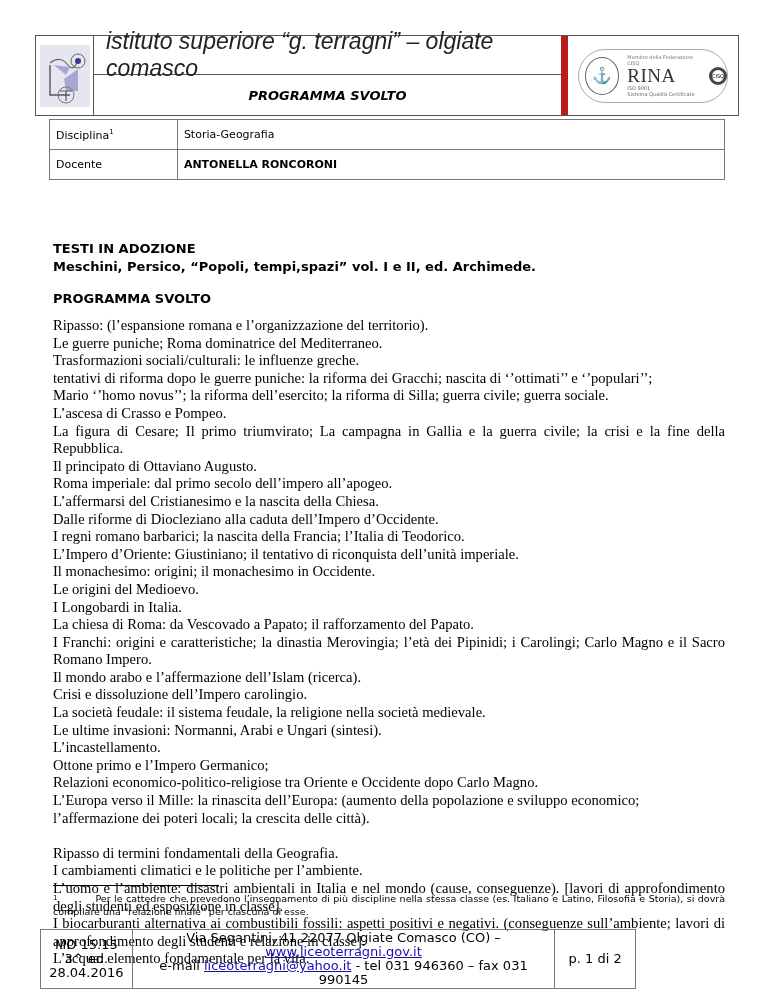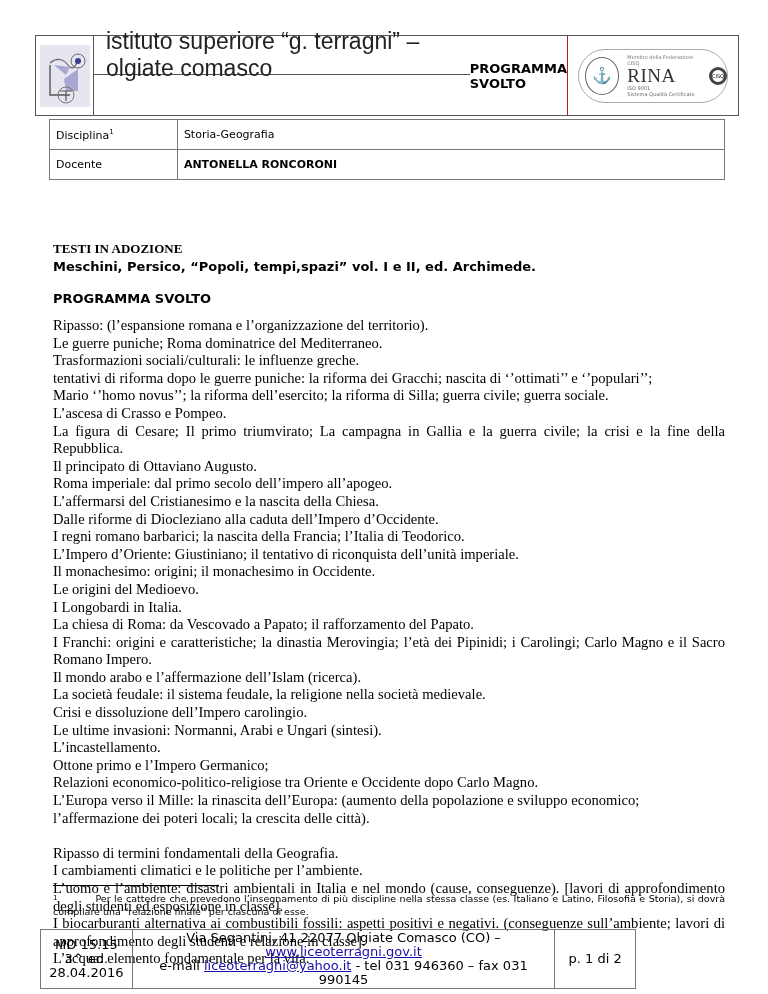--- a/index.html
+++ b/index.html
@@ -2,21 +2,21 @@
 <html><head>
 <meta charset="utf-8">
 <style>
   html, body { margin: 0; padding: 0; background: #ffffff; }
   body { width: 768px; height: 994px; position: relative; overflow: hidden; color: #000; }
 
   
   .header { position: absolute; left: 35px; top: 35px; width: 704px; height: 81px;
             border: 1px solid #555; box-sizing: border-box; display: flex; }
   .hdr-logo { width: 57px; border-right: 1px solid #555; display: flex; align-items: center; justify-content: center; }
-  .hdr-mid { flex: 1; display: flex; border-right: 1px solid #b91c1c; }
+  .hdr-mid { flex: 1; display: flex; flex-direction: column; border-right: 7px solid #b91c1c; font-style: italic; }
   .hdr-title { height: 38px; border-bottom: 1px solid #555; display: flex; align-items: center; padding-left: 12px;
                font-family: "Liberation Sans", "DejaVu Sans", sans-serif; font-size: 23px; color: #222; }
   .hdr-sub { flex: 1; display: flex; align-items: center; justify-content: center;
              font-family: "DejaVu Sans", sans-serif; font-weight: bold; font-size: 13px; }
   .hdr-cert { width: 170px; display: flex; align-items: center; justify-content: center; }
   .cert-badge { width: 150px; height: 54px; border: 1px solid #aaa; border-radius: 27px; display: flex; align-items: center; box-sizing: border-box; padding-left: 6px; }
   .cert-seal { width: 36px; height: 36px; border: 1px solid #666; border-radius: 50%; display:flex; align-items:center; justify-content:center; font-size: 16px; color:#333; }
   .cert-text { margin-left: 8px; display:flex; flex-direction: column; }
   .cert-small { font-family: "DejaVu Sans", sans-serif; font-size: 5px; color: #777; }
   .cert-rina { font-family: "Liberation Serif", serif; font-size: 19px; color: #333; letter-spacing: 0.5px; line-height: 19px; }
@@ -100,21 +100,21 @@
     <td><span>Disciplina</span><sup>1</sup></td>
     <td colspan="5">Storia-Geografia</td>
   </tr>
   <tr>
     <td>Docente</td>
     <td colspan="5" class="b">ANTONELLA RONCORONI</td>
   </tr>
 </tbody>
   </table>
 
-<div class="sec-heading" style="top:241px;font-family:Liberation Serif, serif;">TESTI IN ADOZIONE</div>
+<div class="sec-heading" style="top:241px;">TESTI IN ADOZIONE</div>
 <div class="sec-heading" style="top:259px;">Meschini, Persico, “Popoli, tempi,spazi” vol. I e II, ed. Archimede.</div>
 
 <div class="sec-heading" style="top:291px;">PROGRAMMA SVOLTO</div>
 
 <div class="body-text">
   <div id="storia-list">
       <p>Ripasso: (l’espansione romana e l’organizzazione del territorio).</p>
       <p>Le guerre puniche; Roma dominatrice del Mediterraneo.</p>
       <p>Trasformazioni sociali/culturali: le influenze greche.</p>
       <p>tentativi di riforma dopo le guerre puniche: la riforma dei Gracchi; nascita di ‘’ottimati’’ e ‘’populari’’;</p>
@@ -126,22 +126,22 @@
       <p>L’affermarsi del Cristianesimo e la nascita della Chiesa.</p>
       <p>Dalle riforme di Diocleziano alla caduta dell’Impero d’Occidente.</p>
       <p>I regni romano barbarici; la nascita della Francia; l’Italia di Teodorico.</p>
       <p>L’Impero d’Oriente: Giustiniano; il tentativo di riconquista dell’unità imperiale.</p>
       <p>Il monachesimo: origini; il monachesimo in Occidente.</p>
       <p>Le origini del Medioevo.</p>
       <p>I Longobardi in Italia.</p>
       <p>La chiesa di Roma: da Vescovado a Papato; il rafforzamento del Papato.</p>
       <p>I Franchi: origini e caratteristiche; la dinastia Merovingia; l’età dei Pipinidi; i Carolingi; Carlo Magno e il Sacro Romano Impero.</p>
       <p>Il mondo arabo e l’affermazione dell’Islam (ricerca).</p>
+      <p>Crisi e dissoluzione dell’Impero carolingio.</p>
       <p>La società feudale: il sistema feudale, la religione nella società medievale.</p>
-      <p>Crisi e dissoluzione dell’Impero carolingio.</p>
       <p>Le ultime invasioni: Normanni, Arabi e Ungari (sintesi).</p>
       <p>L’incastellamento.</p>
       <p>Ottone primo e l’Impero Germanico;</p>
       <p>Relazioni economico-politico-religiose tra Oriente e Occidente dopo Carlo Magno.</p>
       <p>L’Europa verso il Mille: la rinascita dell’Europa: (aumento della popolazione e sviluppo economico;</p>
       <p>l’affermazione dei poteri locali; la crescita delle città).</p>
     </div>
   <div class="gap"></div>
   <div id="geo-list">
       <p>Ripasso di termini fondamentali della Geografia.</p>

